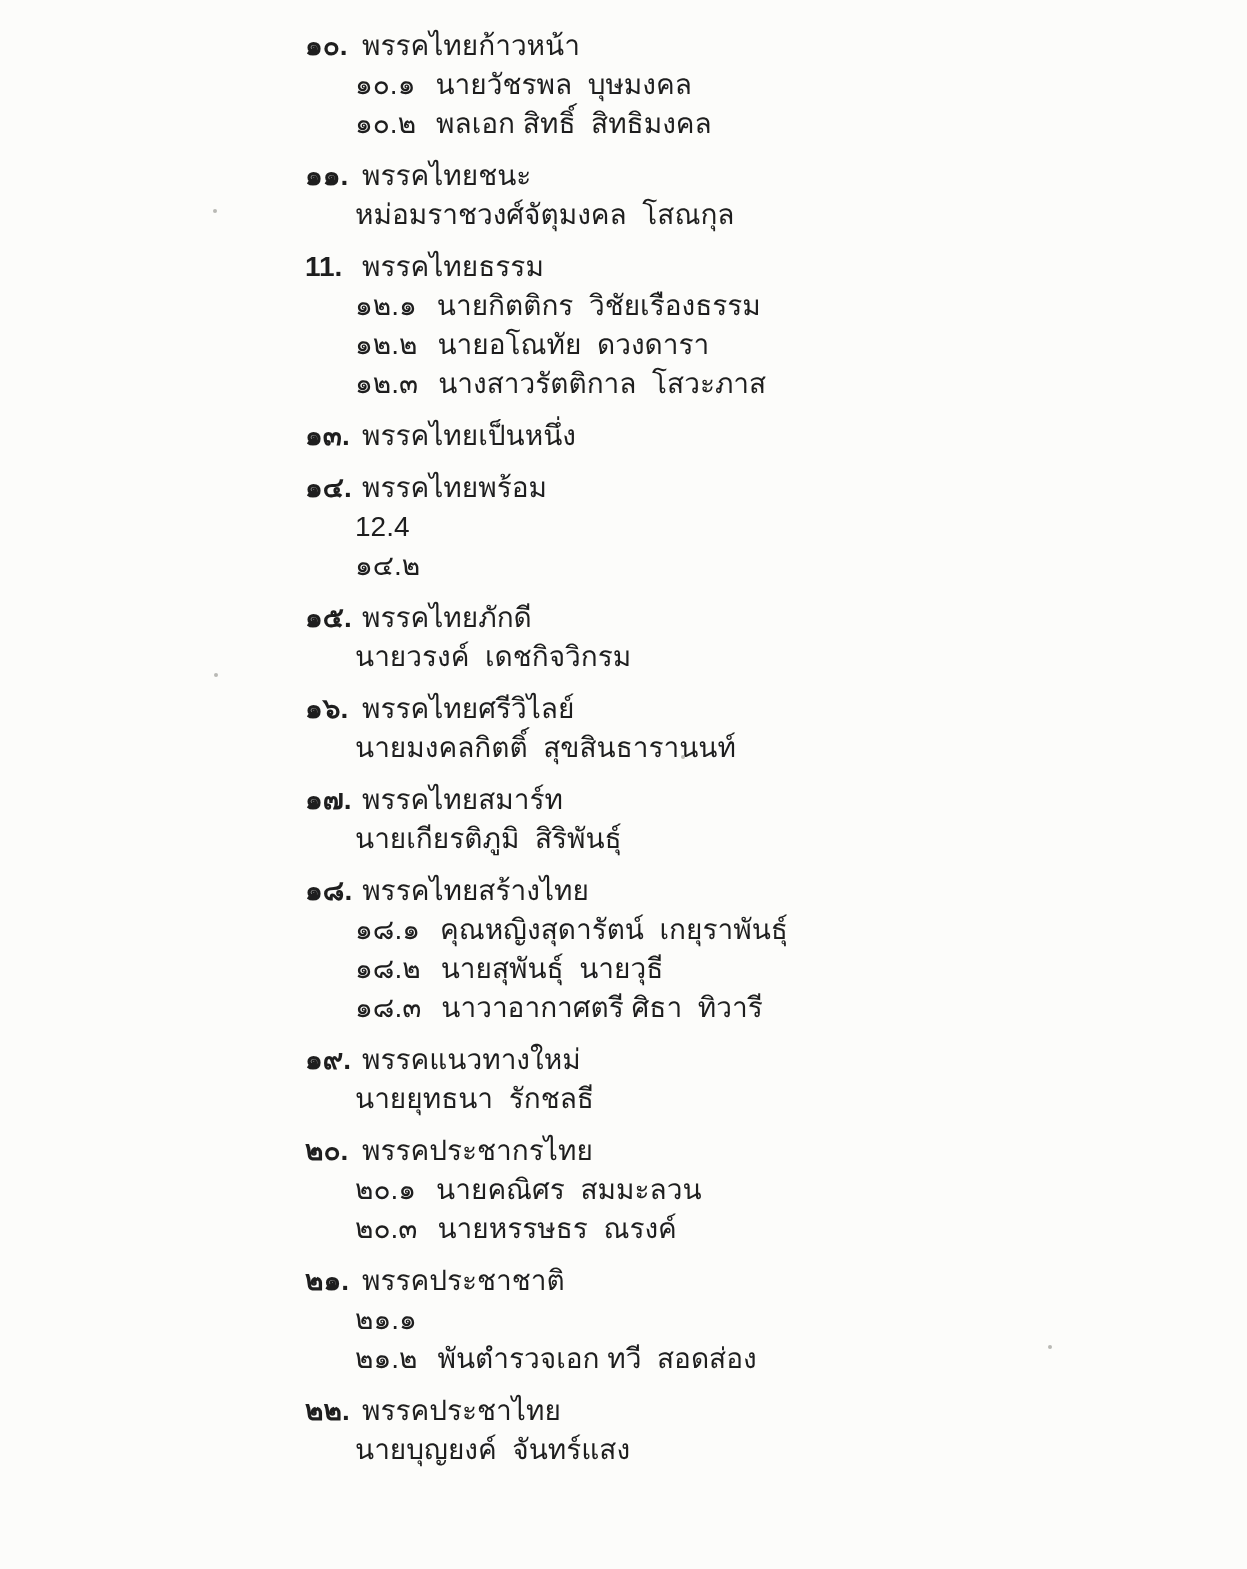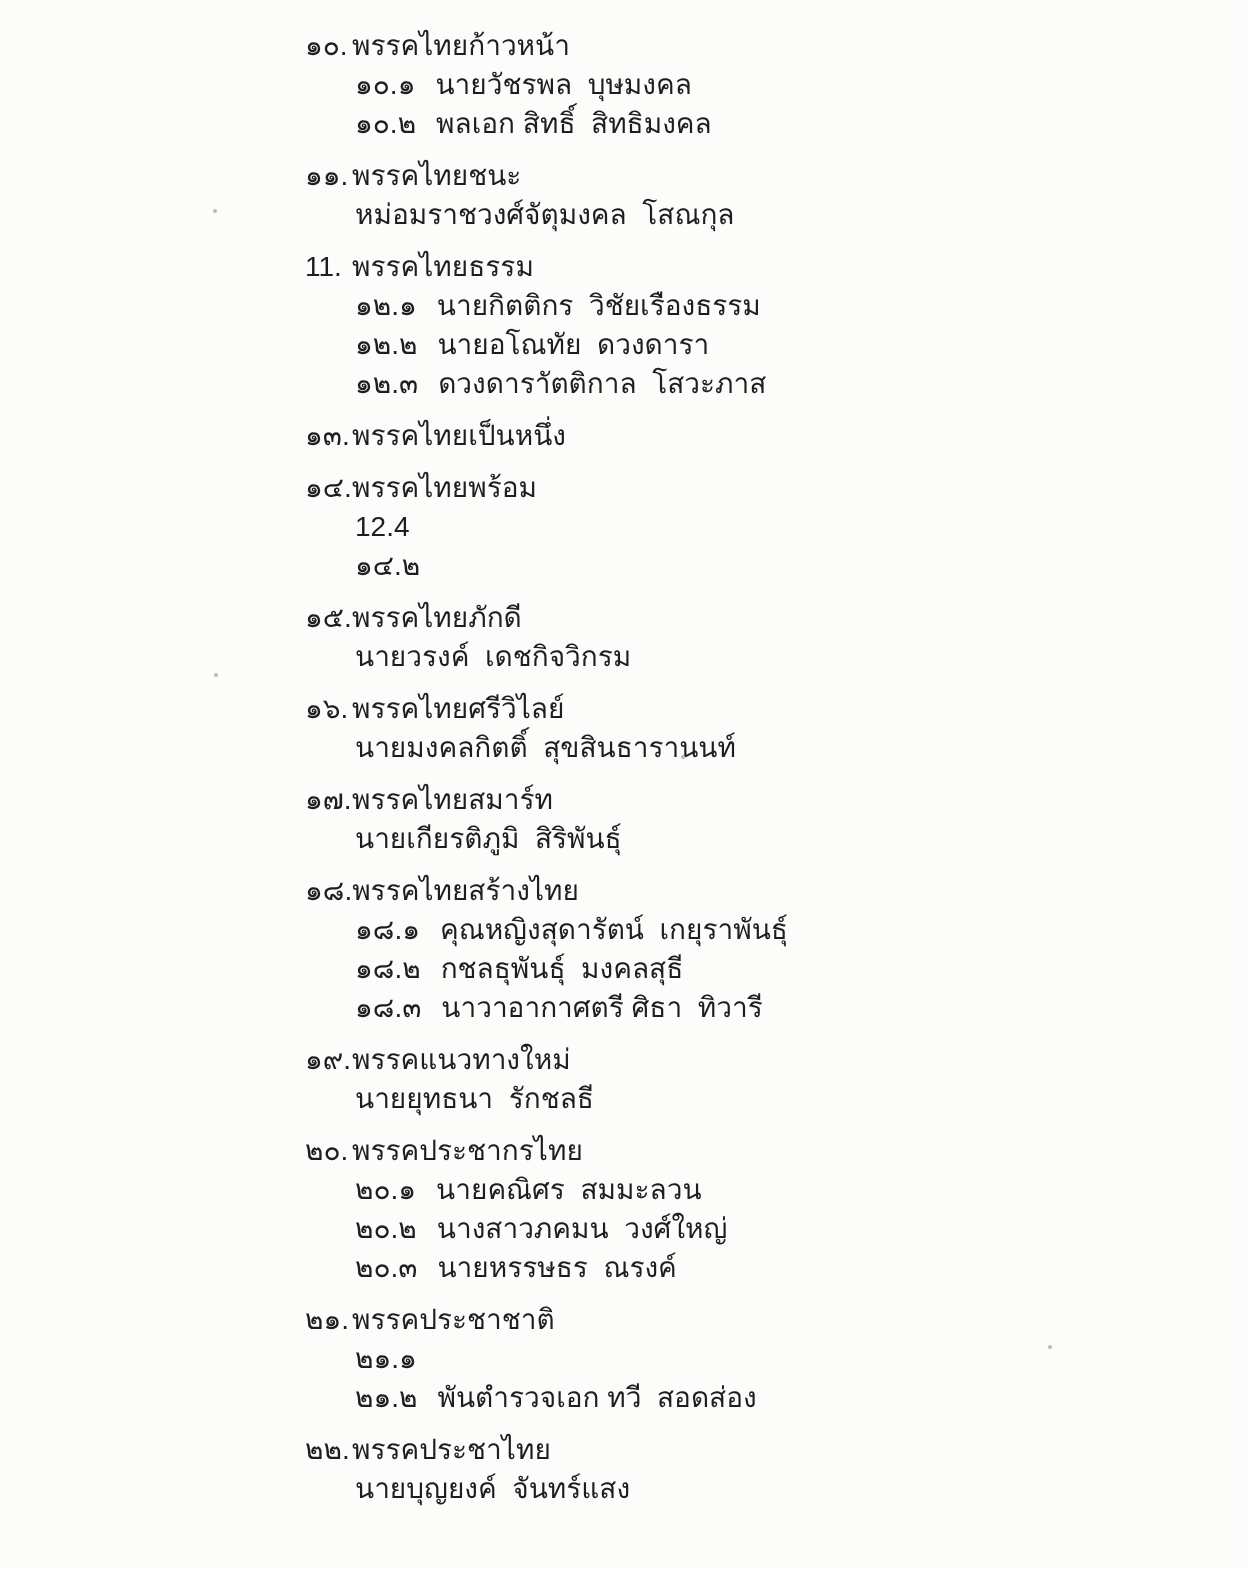--- a/index.html
+++ b/index.html
@@ -24,21 +24,22 @@
   .line {
     line-height: 39px;
     font-size: 28px;
     white-space: pre-wrap;
     display: flex;
     align-items: baseline;
   }
   .party-line .pno {
     display: inline-block;
     min-width: 47px;
-    margin-right: 0;
+    margin-right: 10px;
+    font-weight: bold;
   }
   .member {
     padding-left: 50px;
   }
   .member .mno {
     margin-right: 20px;
   }
   .member .mno:empty {
     margin-right: 0;
   }
@@ -89,21 +90,21 @@
     <div class="line member">
       <span class="mno">๑๒.๑</span>
       <span class="mname">นายกิตติกร  วิชัยเรืองธรรม</span>
     </div>
     <div class="line member">
       <span class="mno">๑๒.๒</span>
       <span class="mname">นายอโณทัย  ดวงดารา</span>
     </div>
     <div class="line member">
       <span class="mno">๑๒.๓</span>
-      <span class="mname">ดวงดาราัตติกาล  โสวะภาส</span>
+      <span class="mname">นางสาวรัตติกาล  โสวะภาส</span>
     </div>
   </div>
 
   <div class="group">
     <div class="line party-line">
       <span class="pno">๑๓.</span>
       <span class="pname">พรรคไทยเป็นหนึ่ง</span>
     </div>
   </div>
 
@@ -157,21 +158,21 @@
     <div class="line party-line">
       <span class="pno">๑๘.</span>
       <span class="pname">พรรคไทยสร้างไทย</span>
     </div>
     <div class="line member">
       <span class="mno">๑๘.๑</span>
       <span class="mname">คุณหญิงสุดารัตน์  เกยุราพันธุ์</span>
     </div>
     <div class="line member">
       <span class="mno">๑๘.๒</span>
-      <span class="mname">กชลธุพันธุ์  มงคลสุธี</span>
+      <span class="mname">นายสุพันธุ์  นายวุธี</span>
     </div>
     <div class="line member">
       <span class="mno">๑๘.๓</span>
       <span class="mname">นาวาอากาศตรี ศิธา  ทิวารี</span>
     </div>
   </div>
 
   <div class="group">
     <div class="line party-line">
       <span class="pno">๑๙.</span>
@@ -184,24 +185,20 @@
   </div>
 
   <div class="group">
     <div class="line party-line">
       <span class="pno">๒๐.</span>
       <span class="pname">พรรคประชากรไทย</span>
     </div>
     <div class="line member">
       <span class="mno">๒๐.๑</span>
       <span class="mname">นายคณิศร  สมมะลวน</span>
-    </div>
-    <div class="line member">
-      <span class="mno">๒๐.๒</span>
-      <span class="mname">นางสาวภคมน  วงศ์ใหญ่</span>
     </div>
     <div class="line member">
       <span class="mno">๒๐.๓</span>
       <span class="mname">นายหรรษธร  ณรงค์</span>
     </div>
   </div>
 
   <div class="group">
     <div class="line party-line">
       <span class="pno">๒๑.</span>

